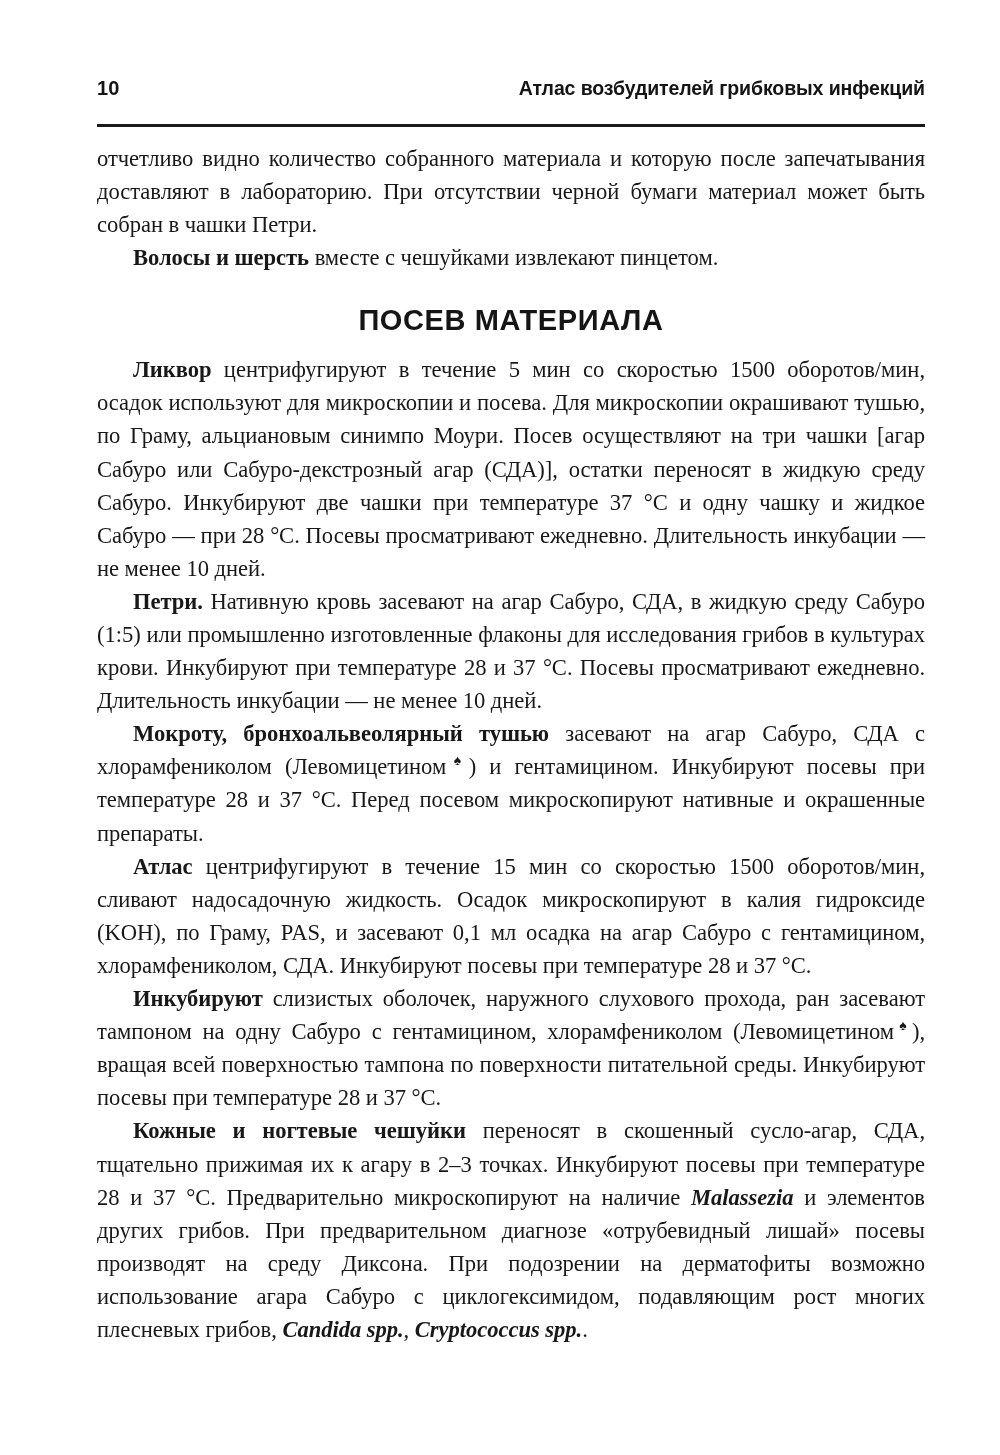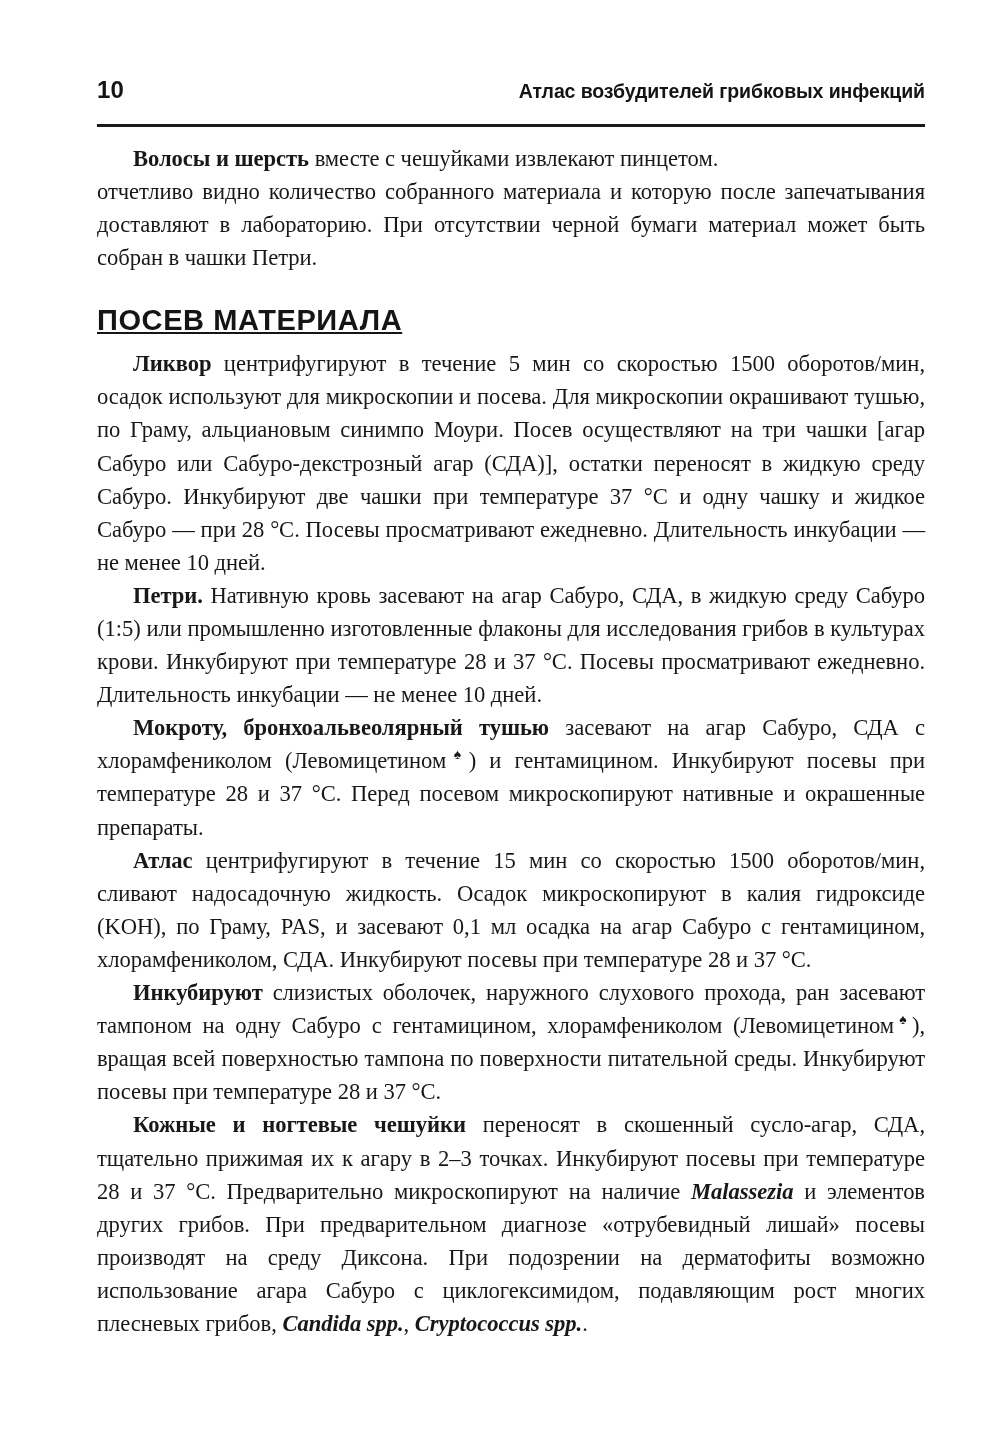--- a/index.html
+++ b/index.html
@@ -31,21 +31,21 @@
     left: 97px;
     right: 75px;
     top: 78px;
     height: 34px;
     display: flex;
     align-items: baseline;
     justify-content: space-between;
   }
   .folio {
     font-family: "Liberation Sans", "DejaVu Sans", sans-serif;
-    font-size: 24px;
+    font-size: 20px;
     font-weight: 600;
     letter-spacing: 0.2px;
     color: #141414;
     line-height: 1;
   }
   .book-title {
     font-family: Liberation Sans, sans-serif;
     font-size: 19.5px;
     font-weight: 600;
     letter-spacing: -0.1px;
@@ -97,43 +97,43 @@
     font-size: 0.62em;
     vertical-align: super;
     line-height: 0;
   }
 
   
   .section-heading {
     font-family: "Liberation Sans", "DejaVu Sans", sans-serif;
     font-size: 29px;
     font-weight: 700;
+    text-align: center;
     letter-spacing: 0.6px;
     color: #151515;
-    margin: 31px 0 10px 0;
+    margin: 31px 0 16px 0;
     line-height: 1.1;
-    text-decoration: underline;
   }
 </style>
 </head>
 <body>
 
 <div class="page">
 
   <div class="running-head">
     <span class="folio">10</span>
     <span class="book-title">Атлас возбудителей грибковых инфекций</span>
   </div>
   <div class="head-rule"></div>
 
   <div class="textblock">
 
+    <p class="body noindent"><span>отчетливо видно количество собранного материала и которую после запечатывания доставляют в лабораторию. При отсутствии черной бумаги материал может быть собран в чашки Петри.</span></p>
+
     <p class="body indent"><b class="lead">Волосы и шерсть</b><span> вместе с чешуйками извлекают пинцетом.</span></p>
-
-    <p class="body noindent"><span>отчетливо видно количество собранного материала и которую после запечатывания доставляют в лабораторию. При отсутствии черной бумаги материал может быть собран в чашки Петри.</span></p>
 
     <h2 class="section-heading">ПОСЕВ МАТЕРИАЛА</h2>
 
     <p class="body indent"><b class="lead">Ликвор</b><span> центрифугируют в течение 5 мин со скоростью 1500 оборотов/мин, осадок используют для микроскопии и посева. Для микроскопии окрашивают тушью, по Граму, альциановым синимпо Моури. Посев осуществляют на три чашки [агар Сабуро или Сабуро-декстрозный агар (СДА)], остатки переносят в жидкую среду Сабуро. Инкубируют две чашки при температуре 37 °C и одну чашку и жидкое Сабуро — при 28 °C. Посевы просматривают ежедневно. Длительность инкубации — не менее 10 дней.</span></p>
 
     <p class="body indent"><b class="lead">Петри.</b><span> Нативную кровь засевают на агар Сабуро, СДА, в жидкую среду Сабуро (1:5) или промышленно изготовленные флаконы для исследования грибов в культурах крови. Инкубируют при температуре 28 и 37 °C. Посевы просматривают ежедневно. Длительность инкубации — не менее 10 дней.</span></p>
 
     <p class="body indent"><b class="lead">Мокроту, бронхоальвеолярный тушью</b><span> засевают на агар Сабуро, СДА с хлорамфениколом (Левомицетином</span><span class="sup">♠</span><span>) и гентамицином. Инкубируют посевы при температуре 28 и 37 °C. Перед посевом микроскопируют нативные и окрашенные препараты.</span></p>
 
     <p class="body indent"><b class="lead">Атлас</b><span> центрифугируют в течение 15 мин со скоростью 1500 оборотов/мин, сливают надосадочную жидкость. Осадок микроскопируют в калия гидроксиде (KOH), по Граму, PAS, и засевают 0,1 мл осадка на агар Сабуро с гентамицином, хлорамфениколом, СДА. Инкубируют посевы при температуре 28 и 37 °C.</span></p>

